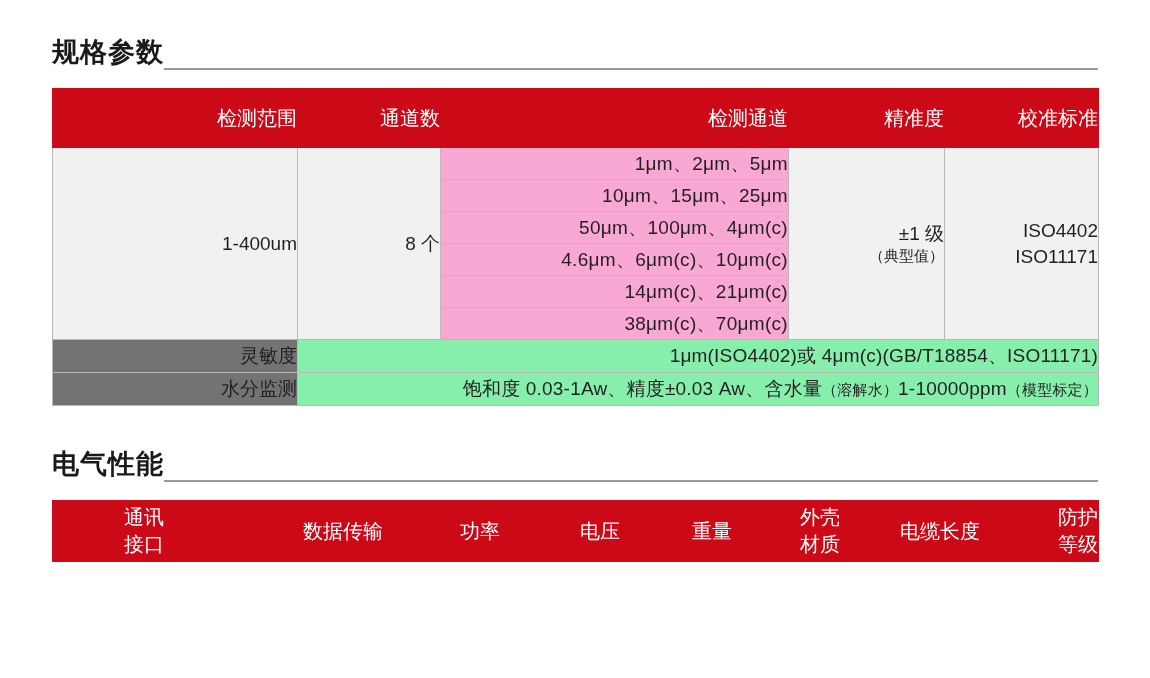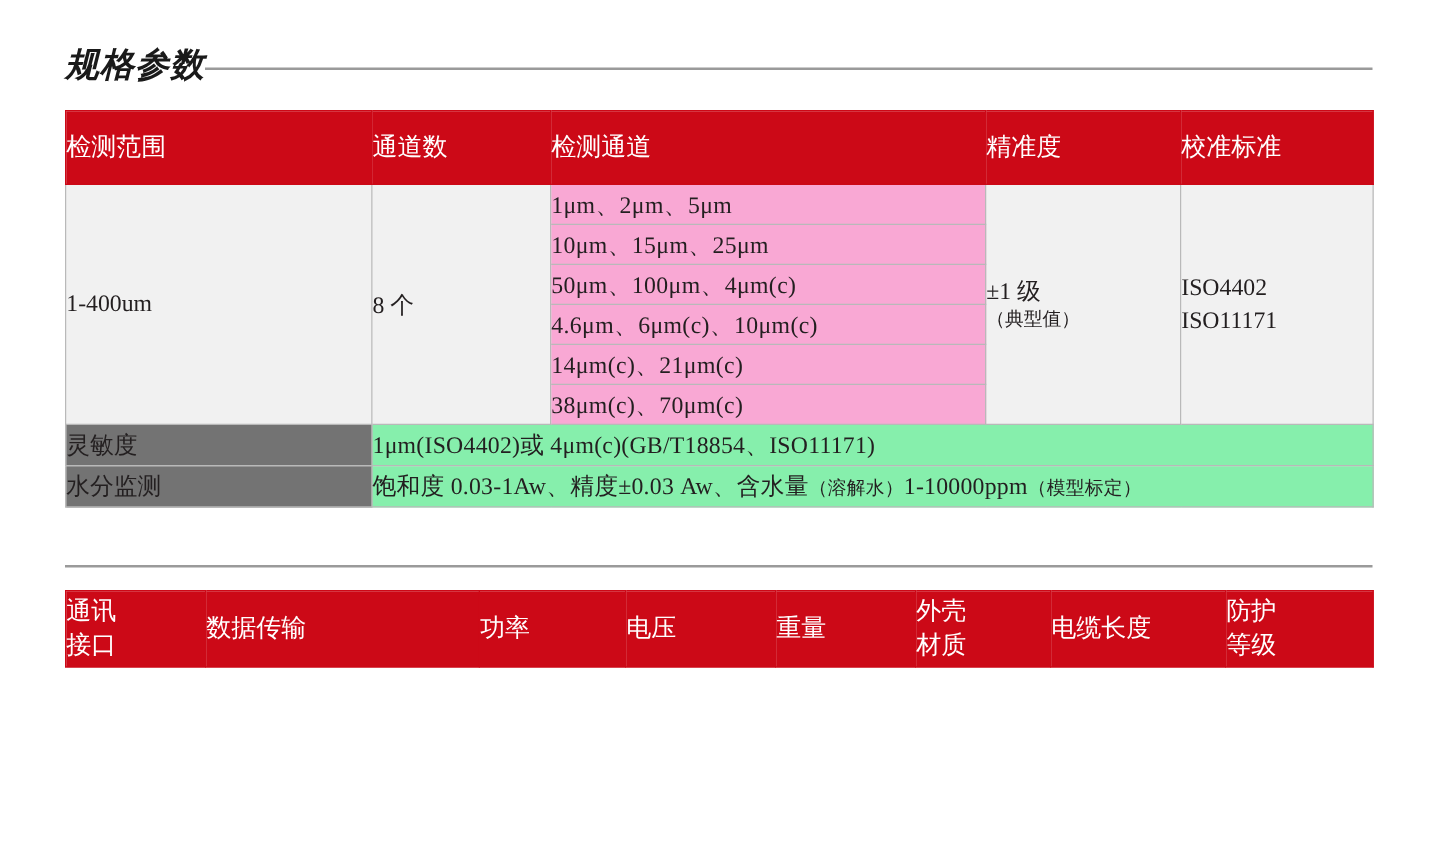--- a/index.html
+++ b/index.html
@@ -16,23 +16,22 @@
   }
   .page {
     position: relative;
     width: 1150px;
     height: 678px;
     box-sizing: border-box;
     padding: 30px 52px 0 52px;
   }
   .section-head {
     display: flex;
-    align-items: center;
+    align-items: flex-end;
     gap: 0;
-    font-style: italic;
   }
   .section-title {
     font-size: 27px;
     font-weight: bold;
     letter-spacing: 1px;
     color: #1a1a1a;
     white-space: nowrap;
   }
   .section-rule {
     flex: 1 1 auto;
@@ -46,27 +45,26 @@
   table {
     border-collapse: collapse;
     table-layout: fixed;
     width: 1046px;
   }
   .spec-table { margin-top: 18px; }
   .elec-table { margin-top: 18px; }
 
   td, th {
     border: 1px solid #b9b9b9;
-    text-align: left;
+    text-align: right;
     vertical-align: middle;
     font-weight: normal;
     font-size: 19px;
     color: #231f20;
     padding: 0;
-    font-family: Liberation Serif, serif;
   }
   .hdr td {
     background: #cc0917;
     color: #ffffff;
     font-size: 20px;
     height: 58px;
     border: 1px solid #cc0917;
     line-height: 1.25;
   }
   .spec-table .body-cell {
@@ -172,20 +170,21 @@
       <tr>
         <td class="row-label">水分监测</td>
         <td class="row-value" colspan="4">
           <span>饱和度 0.03-1Aw、精度±0.03 Aw、含水量</span><span class="sub">（溶解水）</span><span>1-10000ppm</span><span class="sub">（模型标定）</span>
         </td>
       </tr>
     </tbody>
   </table>
 
   <div class="section-head elec-head">
+    <div class="section-title">电气性能</div>
     <div class="section-rule"></div>
   </div>
 
   <table class="elec-table">
     <colgroup>
       <col style="width:112px">
       <col style="width:219px">
       <col style="width:117px">
       <col style="width:120px">
       <col style="width:112px">

